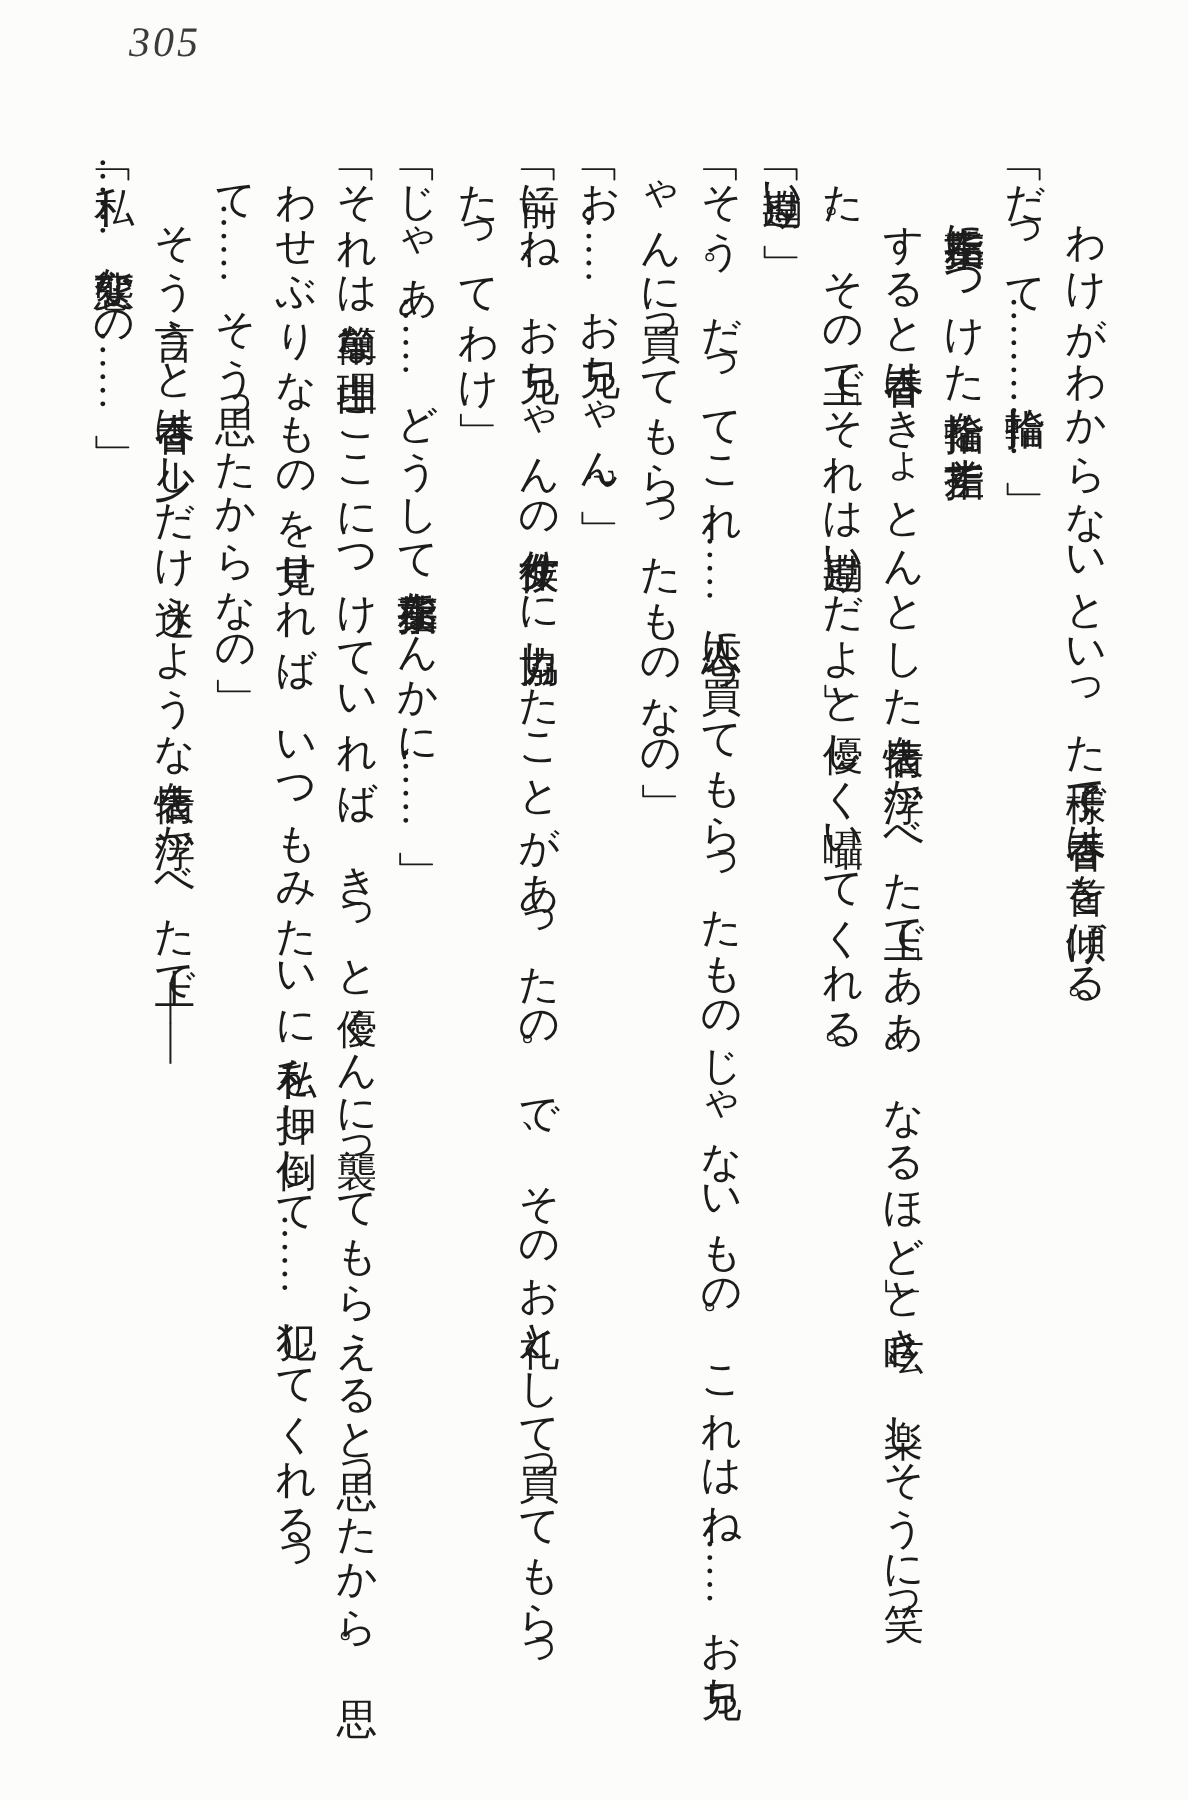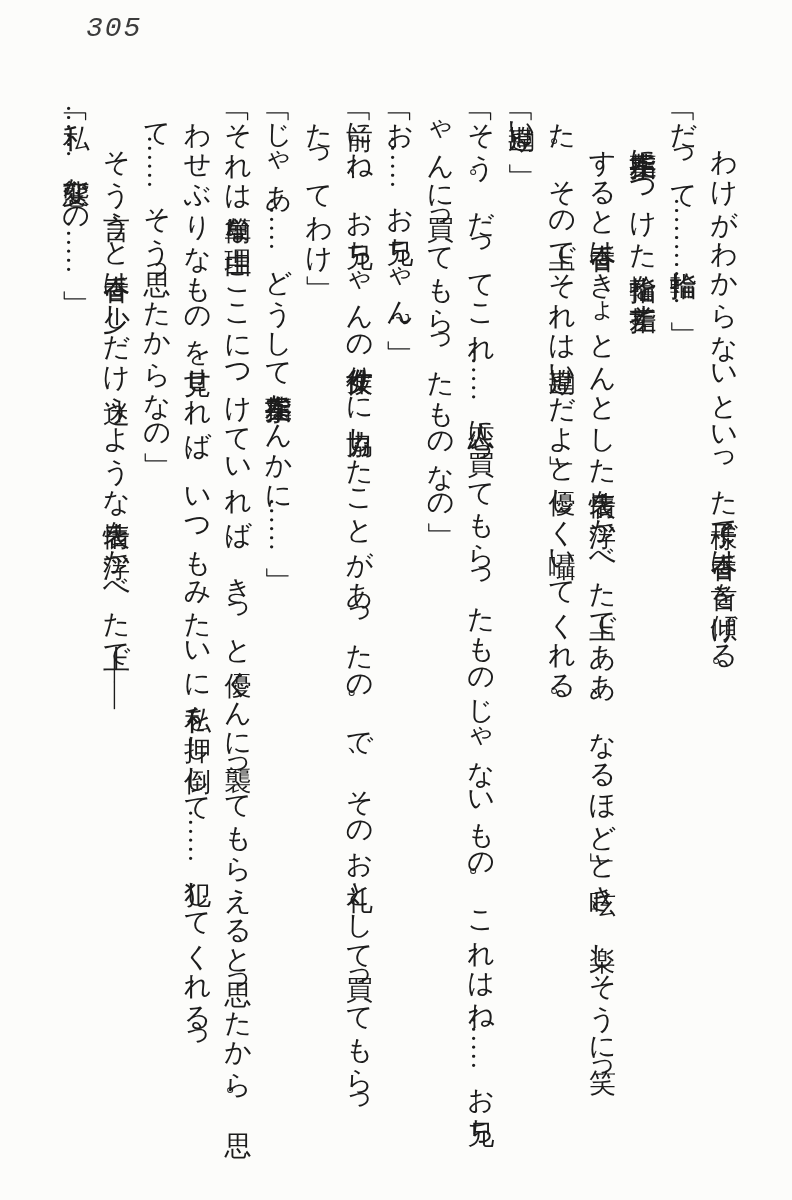--- a/index.html
+++ b/index.html
@@ -20,21 +20,21 @@
     background: #fcfcfa;
   }
   .page-number {
     position: absolute;
     top: 13px;
     left: 86px;
     font-size: 28px;
     font-style: italic;
     color: #3c3c3c;
     letter-spacing: 2px;
-    font-family: Liberation Mono, monospace;
+    font-family: Liberation Serif, serif;
   }
   .text-body {
     position: absolute;
     top: 104px;
     right: 48px;
     width: 692px;
     height: 1028px;
     writing-mode: vertical-rl;
     text-orientation: mixed;
     font-size: 27px;

